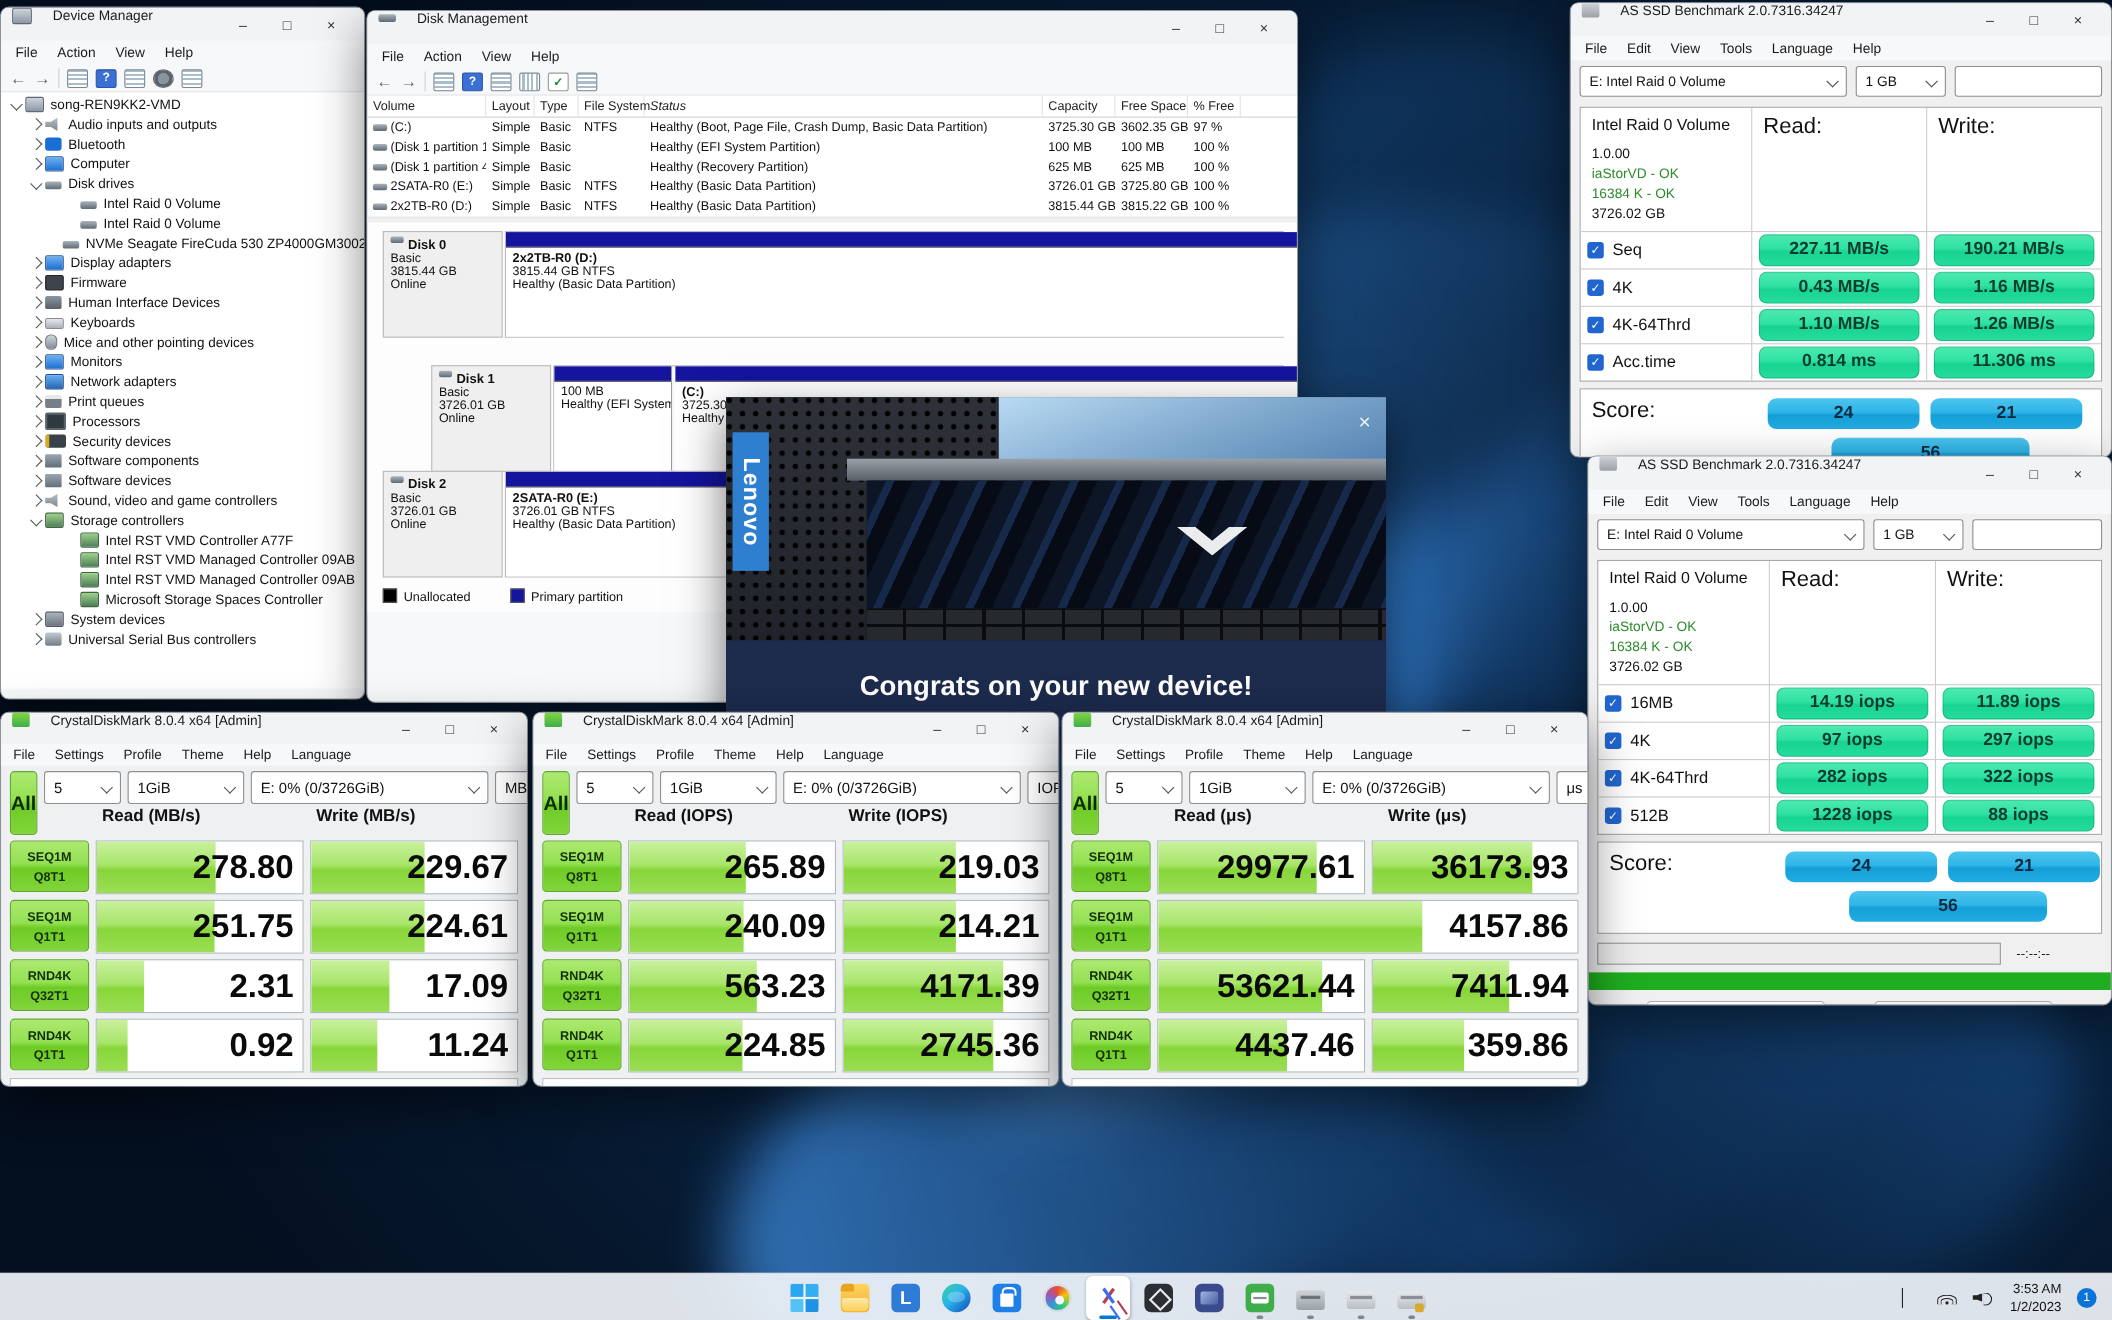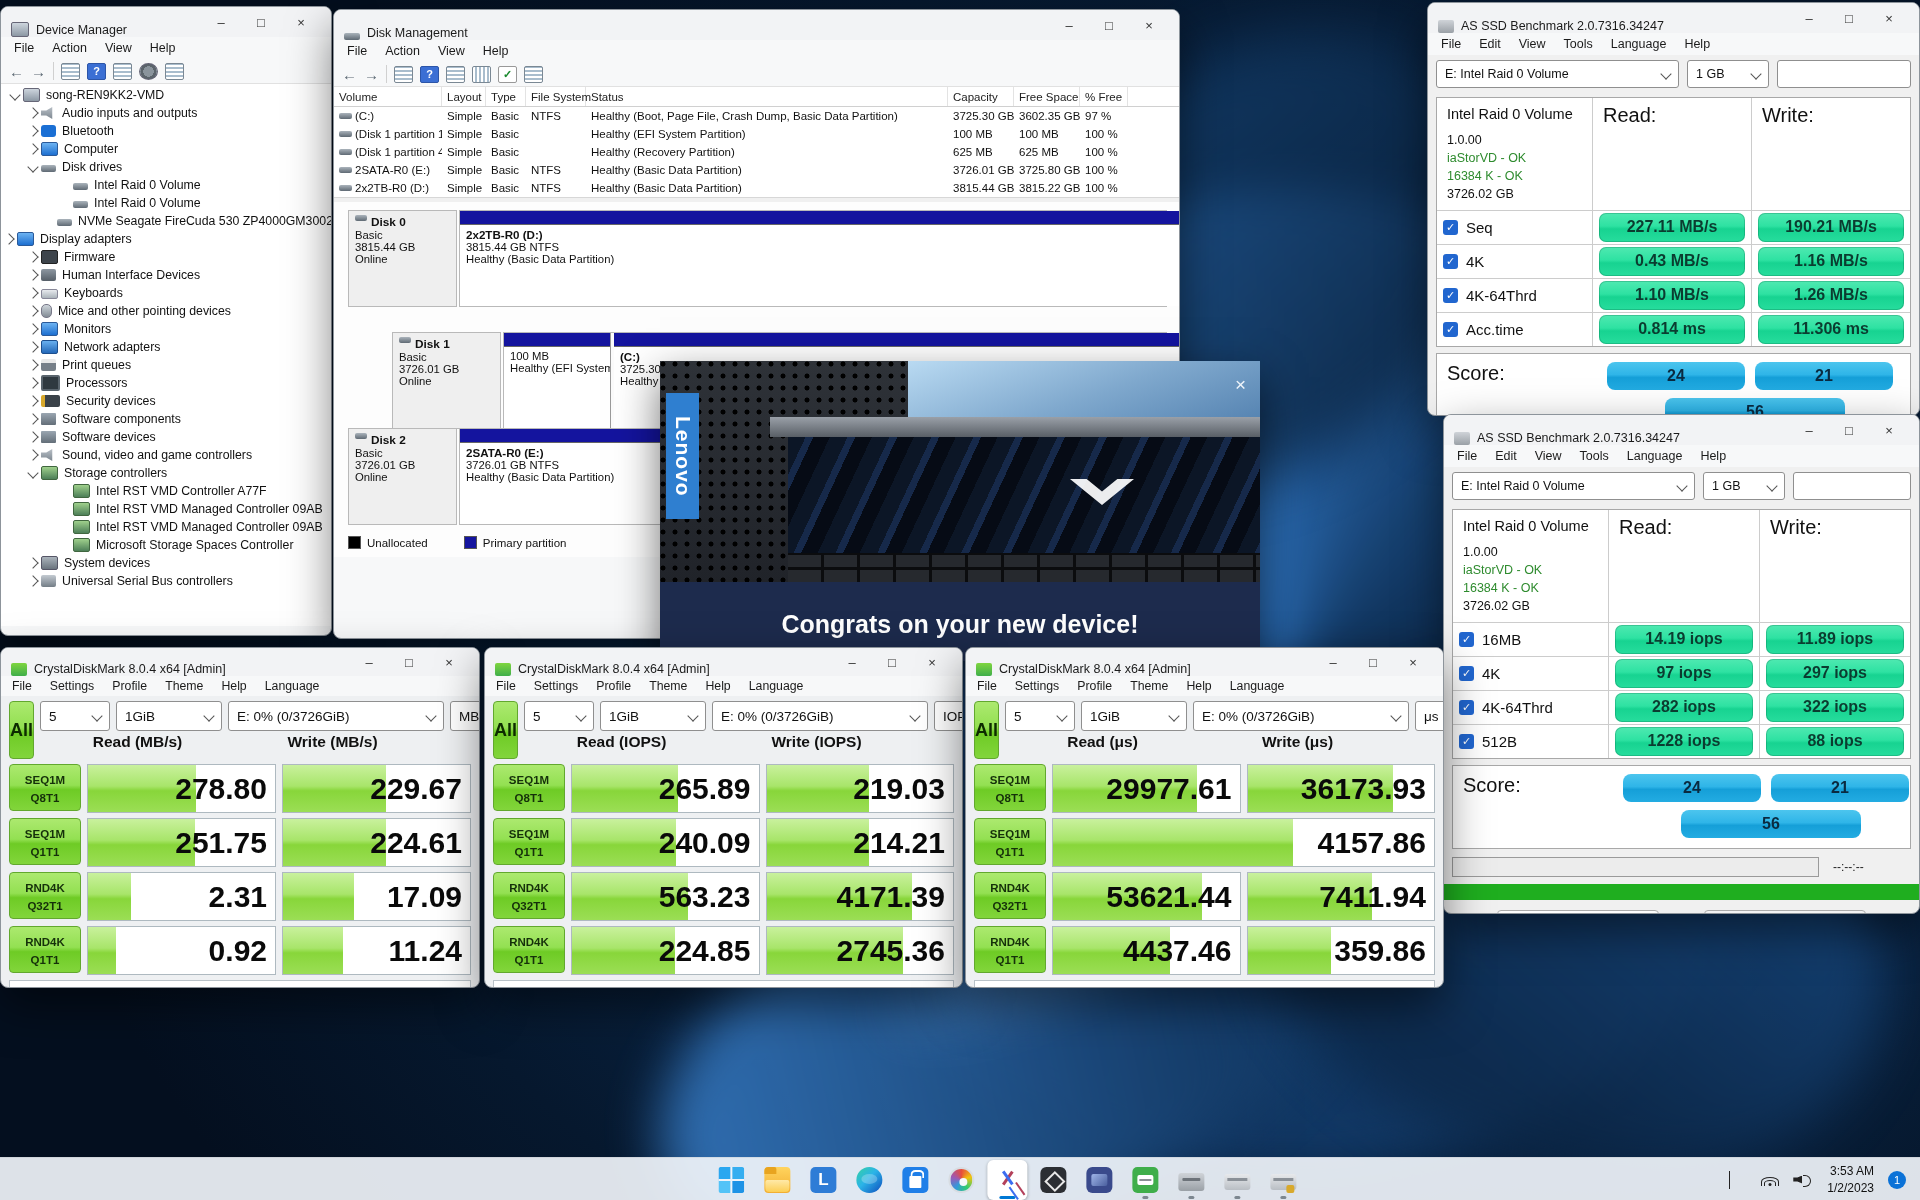--- a/index.html
+++ b/index.html
@@ -14,21 +14,21 @@
       background:linear-gradient(100deg,#3a82cf,#17406e 70%,transparent)}
   .p3{left:1250px;top:700px;width:640px;height:470px;border-radius:50%;transform:rotate(18deg);filter:blur(28px);opacity:.8;
       background:linear-gradient(200deg,#1b5391,#0c2747 75%)}
   .p4{left:1000px;top:60px;width:520px;height:400px;border-radius:50%;transform:rotate(-40deg);filter:blur(30px);opacity:.7;
       background:linear-gradient(180deg,#14406f,#081c33)}
   .p5{left:830px;top:830px;width:520px;height:170px;border-radius:50%;transform:rotate(-28deg);filter:blur(18px);opacity:.5;
       background:radial-gradient(closest-side,#7cb6ef,transparent)}
   
   .win{position:absolute;background:#f7f8f9;border:1px solid #8d949b;border-radius:8px;
        box-shadow:0 18px 45px rgba(0,0,0,.5);overflow:hidden}
-  .tbar{display:flex;align-items:flex-end;gap:7px;padding:0 10px;height:30px;font-size:12.5px;color:#1b1b1b;background:#f2f3f5}
+  .tbar{display:flex;align-items:flex-start;gap:19px;padding:0 10px;height:30px;font-size:12.5px;color:#1b1b1b;background:#f2f3f5}
   .wico{width:16px;height:13px;border-radius:2px;flex:0 0 auto}
   .wbs{margin-left:auto;display:flex;height:100%}
   .wb{width:40px;display:flex;align-items:center;justify-content:center;font-size:13px;color:#333}
   .mbar{display:flex;padding:1px 4px;font-size:12.5px;color:#1b1b1b;background:#f7f8f9}
   .mi{padding:3px 9px;border-radius:4px}
   .tools{display:flex;align-items:center;gap:7px;padding:3px 8px;border-bottom:1px solid #e1e1e1;background:#f7f8f9}
   .arrow{font-size:15px;color:#5a6772;font-weight:bold;line-height:1}
   .tsep{width:1px;height:18px;background:#d0d0d0}
   .tbico{width:17px;height:15px;border:1px solid #7a8894;border-radius:2px;
          background:repeating-linear-gradient(0deg,#fff 0 2px,#a9bdcd 2px 4px)}
@@ -298,21 +298,21 @@
       <div class="trow" style="padding-left: 56px;">
         <span class="tchev"></span>
         <span class="ticon i-drive"></span>
         <span class="tlabel">Intel Raid 0 Volume</span>
       </div>
       <div class="trow" style="padding-left: 56px;">
         <span class="tchev"></span>
         <span class="ticon i-drive"></span>
         <span class="tlabel">NVMe Seagate FireCuda 530 ZP4000GM30023</span>
       </div>
-      <div class="trow" style="">
+      <div class="trow" style="padding-left: 24px;">
         <span class="tchev">
           <span class="chv right"></span>
         </span>
         <span class="ticon i-display"></span>
         <span class="tlabel">Display adapters</span>
       </div>
       <div class="trow" style="padding-left: 24px;">
         <span class="tchev">
           <span class="chv right"></span>
         </span>
@@ -466,21 +466,21 @@
     <span class="tbico" style="background:repeating-linear-gradient(90deg,#fff 0 2px,#a9bdcd 2px 4px)"></span>
     <span class="tbhelp" style="background:#fff;color:#1b8a2f;border-color:#999">✓</span>
     <span class="tbico"></span>
   </div>
   <div id="dmg-table">
       <div class="dmg-hrow">
         <span style="width: 108px; box-sizing: border-box; flex: 0 0 auto;">Volume</span>
         <span style="width: 44px; box-sizing: border-box; flex: 0 0 auto;">Layout</span>
         <span style="width: 40px; box-sizing: border-box; flex: 0 0 auto;">Type</span>
         <span style="width: 60px; box-sizing: border-box; flex: 0 0 auto;">File System</span>
-        <span style="width: 362px; box-sizing: border-box; flex: 0 0 auto;">Status</span>
+        <span style="width: 362px; box-sizing: border-box; flex: 0 0 auto; font-style: italic;">Status</span>
         <span style="width: 66px; box-sizing: border-box; flex: 0 0 auto;">Capacity</span>
         <span style="width: 66px; box-sizing: border-box; flex: 0 0 auto;">Free Space</span>
         <span style="width: 48px; box-sizing: border-box; flex: 0 0 auto;">% Free</span>
       </div>
       <div class="dmg-row">
         <span style="display: flex; align-items: center; padding: 0px; width: 108px; box-sizing: border-box; flex: 0 0 auto;">
           <i class="vol-glyph"></i>
           <span style="padding: 0px;">(C:)</span>
         </span>
         <span style="width: 44px; box-sizing: border-box; flex: 0 0 auto;">Simple</span>

